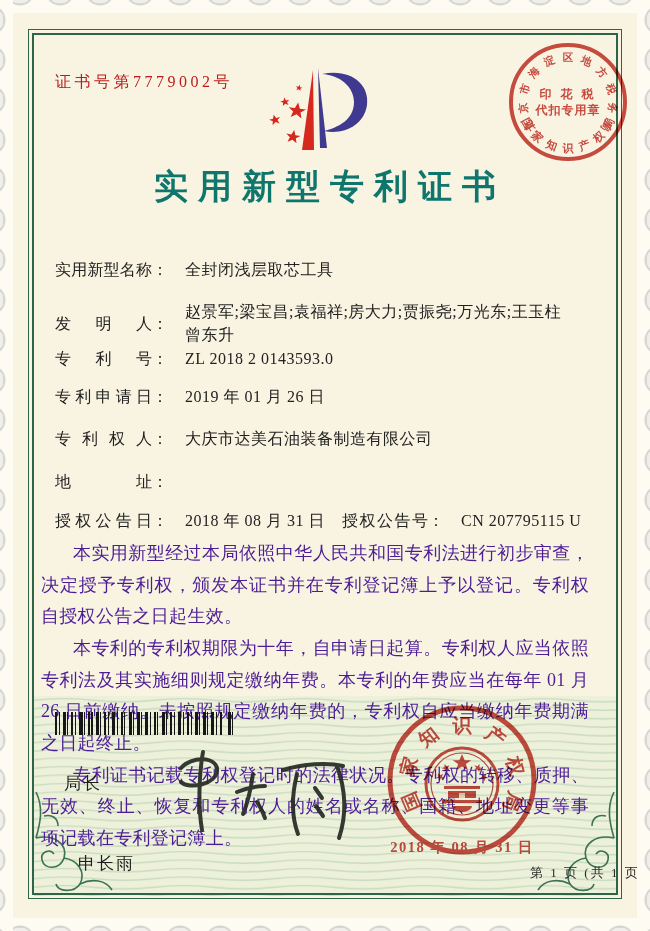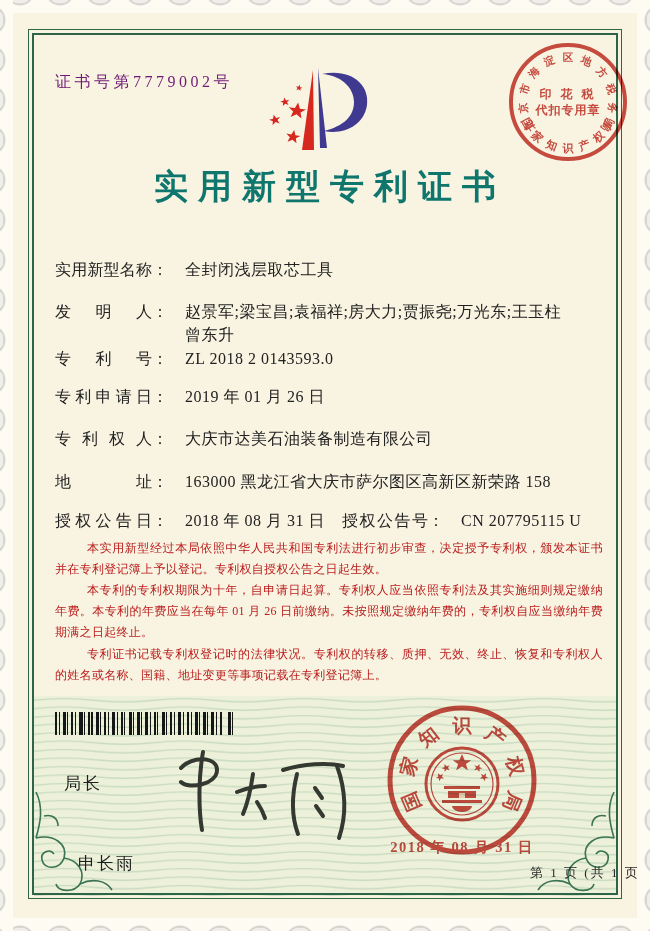--- a/index.html
+++ b/index.html
@@ -19,32 +19,32 @@
   .edge.left{top:0;bottom:0;left:0;width:13px;background-color:#fdfbf2;
     background-image:radial-gradient(circle at -9px 20px,#efeeea 0 12.5px,#d8d6d0 12.5px 14px,rgba(0,0,0,0) 15px);
     background-size:13px 40px;background-repeat:repeat-y;}
   .edge.right{top:0;bottom:0;right:0;width:13px;background-color:#fdfbf2;
     background-image:radial-gradient(circle at 22px 20px,#efeeea 0 12.5px,#d8d6d0 12.5px 14px,rgba(0,0,0,0) 15px);
     background-size:13px 40px;background-repeat:repeat-y;}
   
   .frame{position:absolute;left:28px;right:28px;top:29px;bottom:32px;
     border:1px solid #2e6549;outline:2px solid #2e6549;outline-offset:-6px;z-index:2;}
   .band{position:absolute;left:34px;top:696px;z-index:1;}
-  .cert-no{position:absolute;left:55px;top:72px;font-size:16px;letter-spacing:3.5px;color:#701a75;z-index:3;}
+  .cert-no{position:absolute;left:55px;top:72px;font-size:16px;letter-spacing:3.5px;color:#b91c1c;z-index:3;}
   .logo{position:absolute;left:256px;top:62px;z-index:3;}
   .title{position:absolute;left:0;right:0;top:164px;text-align:center;font-size:34px;font-weight:700;
     letter-spacing:10px;text-indent:10px;color:#0f766e;z-index:3;}
   .fields{position:absolute;left:0;top:0;width:100%;z-index:3;font-size:16px;}
-  .row{position:absolute;left:55px;display:flex;align-items:flex-start;line-height:23px;}
+  .row{position:absolute;left:55px;display:flex;align-items:center;line-height:23px;}
   .lbl{display:inline-block;width:97px;text-align:justify;text-align-last:justify;flex:0 0 97px;}
   .lbl.short{width:86px;flex:0 0 86px;}
   .colon{margin-right:7px;}
   .val{letter-spacing:0.5px;margin-left:10px;}
-  .body-text{position:absolute;left:55px;top:538px;width:548px;z-index:3;
-    font-size:12px;line-height:1.76;text-align:justify;color:#b91c1c;letter-spacing:0.3px;}
+  .body-text{position:absolute;left:41px;top:538px;width:548px;z-index:3;
+    font-size:18px;line-height:1.76;text-align:justify;color:#4c1d95;letter-spacing:0.3px;}
   .body-text p{margin:0;text-indent:32px;}
   .barcode{position:absolute;left:55px;top:712px;width:178px;height:23px;z-index:3;
     background:repeating-linear-gradient(90deg,#161616 0 2px,rgba(0,0,0,0) 2px 3.5px,#161616 3.5px 4.5px,rgba(0,0,0,0) 4.5px 8px,#161616 8px 11px,rgba(0,0,0,0) 11px 12.5px,#161616 12.5px 13.5px,rgba(0,0,0,0) 13.5px 16.5px);}
   .signer-title{position:absolute;left:64px;top:772px;font-size:17px;z-index:3;
     font-family:Liberation Sans, sans-serif;color:#1f1f1f;letter-spacing:2px;}
   .signer-name{position:absolute;left:78px;top:804px;font-size:17px;z-index:3;
     font-family:"Liberation Sans","DejaVu Sans",sans-serif;color:#1f1f1f;letter-spacing:2px;margin-top:48px;}
   .signature{position:absolute;left:165px;top:740px;z-index:3;}
   .seal{position:absolute;z-index:4;mix-blend-mode:multiply;opacity:0.9;}
   .seal.tax{left:503px;top:38px;}
@@ -159,21 +159,20 @@
       <span class="val">2019 年 01 月 26 日</span>
     </div>
     <div class="row" style="top:427px">
       <span class="lbl">专利权人</span>
         <span class="colon">：</span>
       <span class="val">大庆市达美石油装备制造有限公司</span>
     </div>
     <div class="row" style="top:470px">
       <span class="lbl">地址</span>
         <span class="colon">：</span>
-      <span class="val">163000 黑龙江省大庆市萨尔图区高新区新荣路 158</span>
     </div>
     <div class="row" style="top:509px">
       <span class="lbl">授权公告日</span>
         <span class="colon">：</span>
       <span class="val">2018 年 08 月 31 日</span>
     </div>
     <div class="row" style="top:509px;left:342px">
       <span class="lbl short">授权公告号</span>
         <span class="colon">：</span>
       <span class="val">CN 207795115 U</span>

